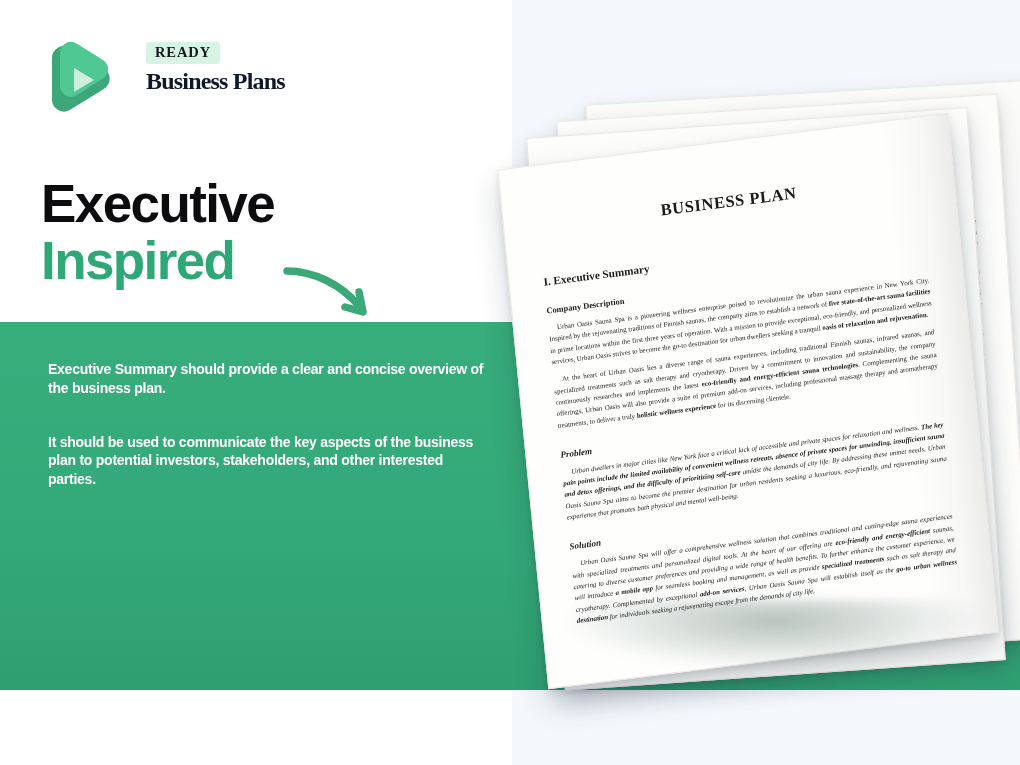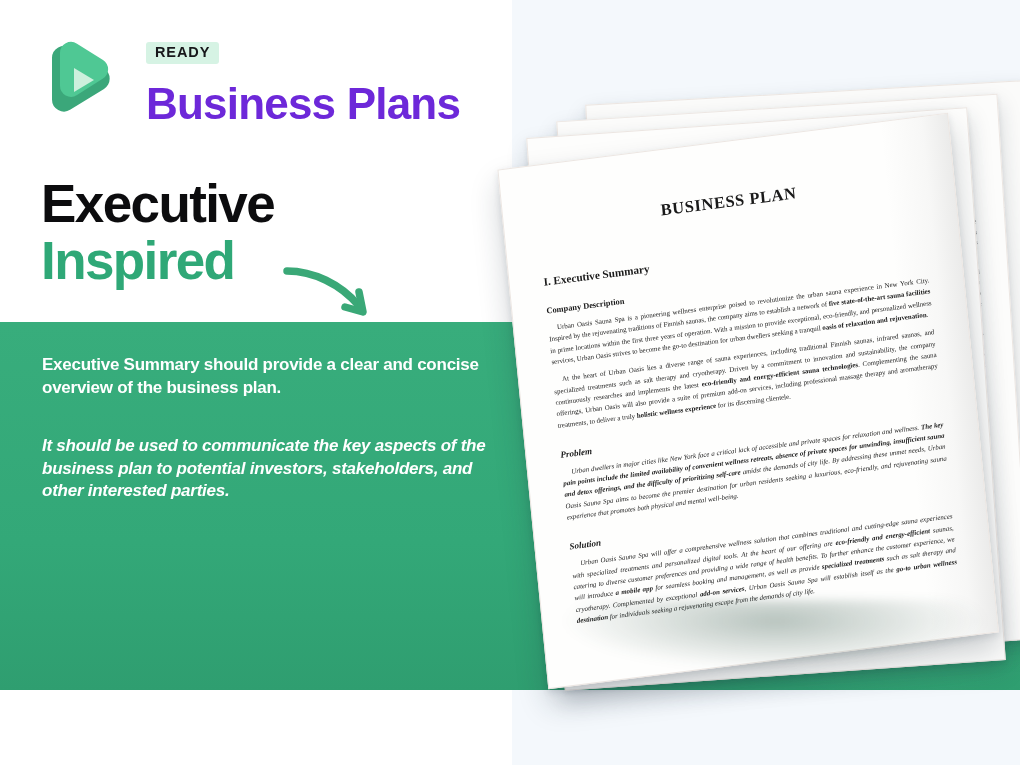--- a/index.html
+++ b/index.html
@@ -60,38 +60,39 @@
     position: absolute;
     left: 0;
     top: 0;
     width: 74px;
     height: 78px;
   }
   .logo-text {
     position: absolute;
     left: 104px;
     top: 4px;
+    font-family: Liberation Serif, serif;
   }
   .ready-badge {
     display: inline-block;
     background: #d6f3e4;
     color: #17171a;
     font-size: 14.5px;
     font-weight: 700;
     letter-spacing: 0.9px;
     padding: 3px 9px 4px 9px;
     border-radius: 3px;
     line-height: 1;
   }
   .logo-title {
-    margin-top: 17px;
-    font-size: 44px;
+    margin-top: 5px;
+    font-size: 24px;
     font-weight: 800;
     letter-spacing: -0.8px;
-    color: #6d28d9;
+    color: #0f172a;
     line-height: 1.05;
   }
 
   
   .headline {
     position: absolute;
     left: 41px;
     top: 176px;
     width: 430px;
   }
@@ -115,27 +116,27 @@
 
   
   .panel-copy {
     position: absolute;
     left: 42px;
     top: 354px;
     width: 450px;
     color: #ffffff;
   }
   .panel-para {
-    font-size: 17px;
+    font-size: 14px;
     font-weight: 700;
     line-height: 1.345;
     letter-spacing: -0.25px;
-    margin: 0;
-  }
-  .panel-para + .panel-para { margin-top: 35px; font-style: italic; }
+    margin: 6px;
+  }
+  .panel-para + .panel-para { margin-top: 35px; }
 
   
   .docs {
     position: absolute;
     left: 0;
     top: 0;
     width: 1020px;
     height: 765px;
     pointer-events: none;
   }

